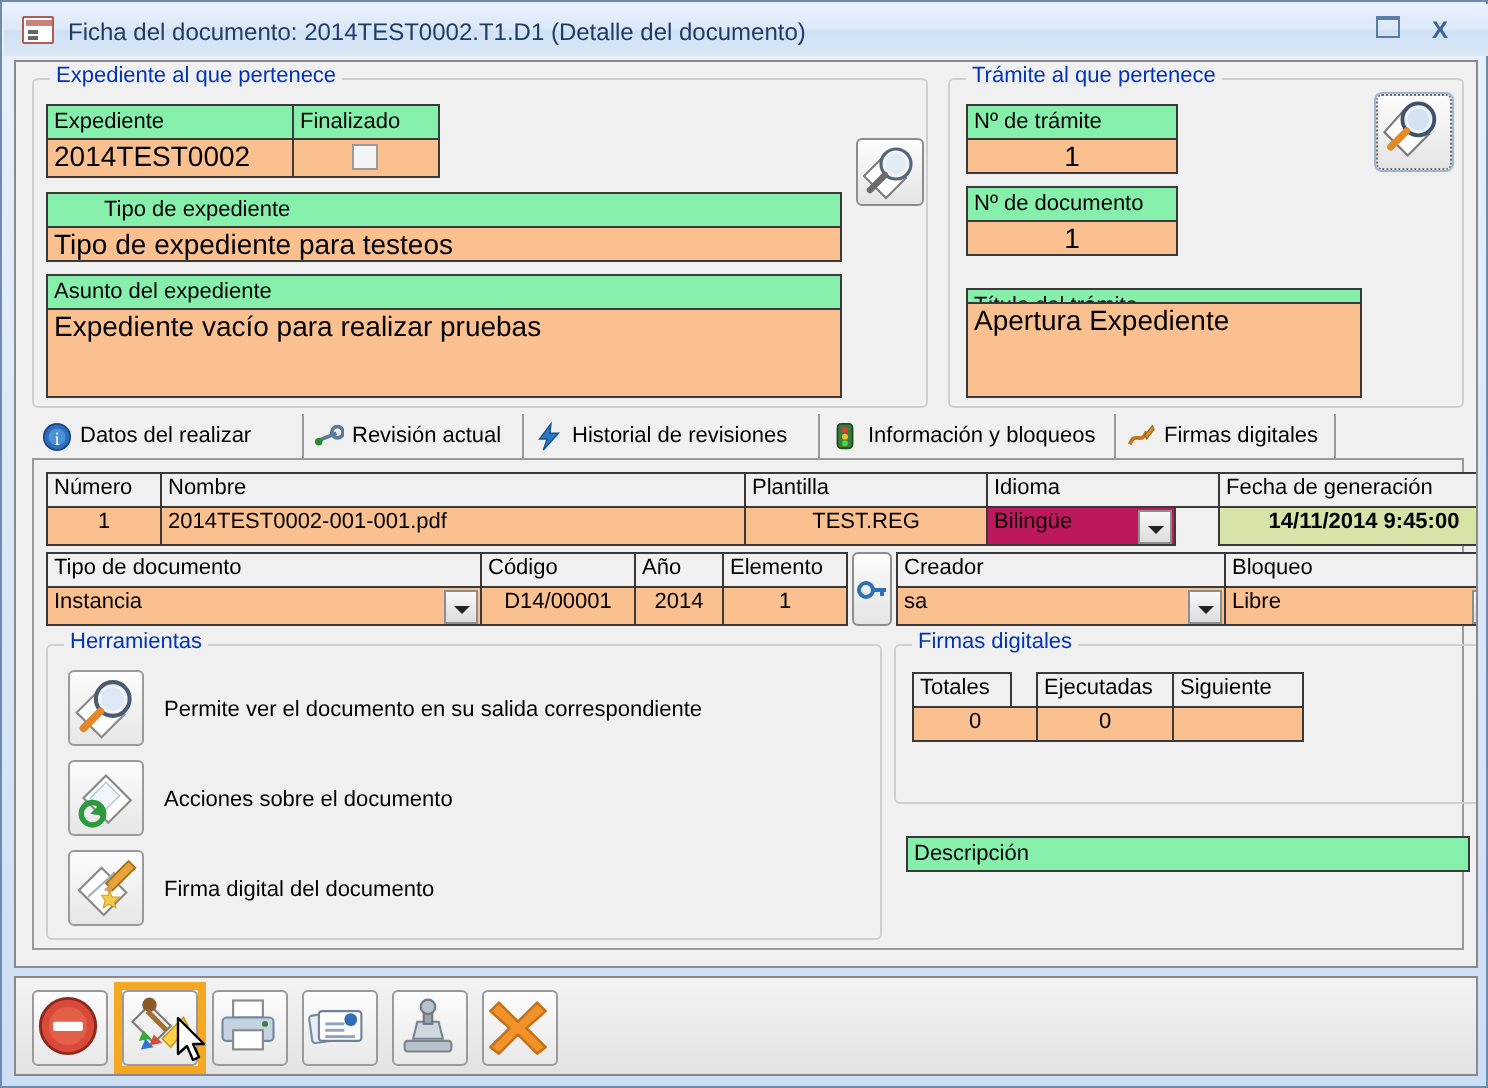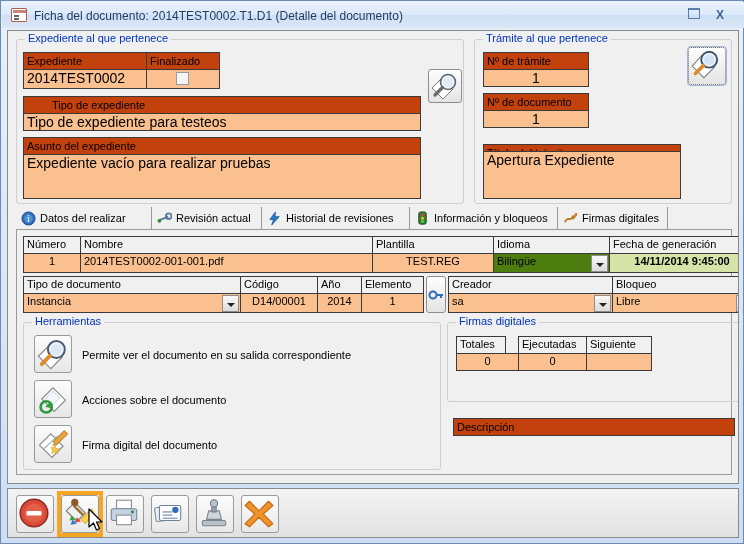--- a/index.html
+++ b/index.html
@@ -56,21 +56,21 @@
   .group{
     position:absolute;border:1px solid #cfcfcf;border-radius:3px;
     box-sizing:border-box;
   }
   .group > .legend{
     position:absolute;top:-8px;left:8px;background:#f0f0f0;
     padding:0 3px;color:#0033bb;font-size:11px;white-space:nowrap;
   }
   
   .fldlabel{
-    position:absolute;border:1px solid #3a3a3a;background:#c2410c;
+    position:absolute;border:1px solid #3a3a3a;background:#86efac;
     box-sizing:border-box;padding:1px 3px;color:#000;font-size:11px;
     line-height:15px;white-space:nowrap;overflow:hidden;
   }
   .fldval{
     position:absolute;border:1px solid #3a3a3a;background:#fac090;
     box-sizing:border-box;padding:1px 3px;color:#000;font-size:14px;
     line-height:15px;white-space:nowrap;overflow:hidden;
   }
   .fldval.center{text-align:center;}
   .fldval.multi{white-space:normal;}
@@ -269,21 +269,21 @@
 
       <div class="gcell ghead" style="left:6px;top:6px;width:58px;height:18px;">Número</div>
       <div class="gcell ghead" style="left:63px;top:6px;width:293px;height:18px;">Nombre</div>
       <div class="gcell ghead" style="left:355px;top:6px;width:122px;height:18px;">Plantilla</div>
       <div class="gcell ghead" style="left:476px;top:6px;width:117px;height:18px;">Idioma</div>
       <div class="gcell ghead" style="left:592px;top:6px;width:146px;height:18px;">Fecha de generación</div>
 
       <div class="gcell gval ctr" style="left:6px;top:23px;width:58px;height:20px;">1</div>
       <div class="gcell gval" style="left:63px;top:23px;width:293px;height:20px;">2014TEST0002-001-001.pdf</div>
       <div class="gcell gval ctr" style="left:355px;top:23px;width:122px;height:20px;">TEST.REG</div>
-      <div class="gcell gval" style="left:476px;top:23px;width:117px;height:20px;background:#4d7c0f;">
+      <div class="gcell gval" style="left:476px;top:23px;width:95px;height:20px;background:#be185d;">
         <span>Bilingüe</span>
         <span class="combo-arrow" style="right:1px;"></span>
       </div>
       <div class="gcell gval green" style="left:592px;top:23px;width:146px;height:20px;">14/11/2014 9:45:00</div>
 
       <div class="gcell ghead" style="left:6px;top:46px;width:218px;height:18px;">Tipo de documento</div>
       <div class="gcell ghead" style="left:223px;top:46px;width:78px;height:18px;">Código</div>
       <div class="gcell ghead" style="left:300px;top:46px;width:45px;height:18px;">Año</div>
       <div class="gcell ghead" style="left:344px;top:46px;width:63px;height:18px;">Elemento</div>
       <div class="gcell ghead" style="left:431px;top:46px;width:165px;height:18px;">Creador</div>

